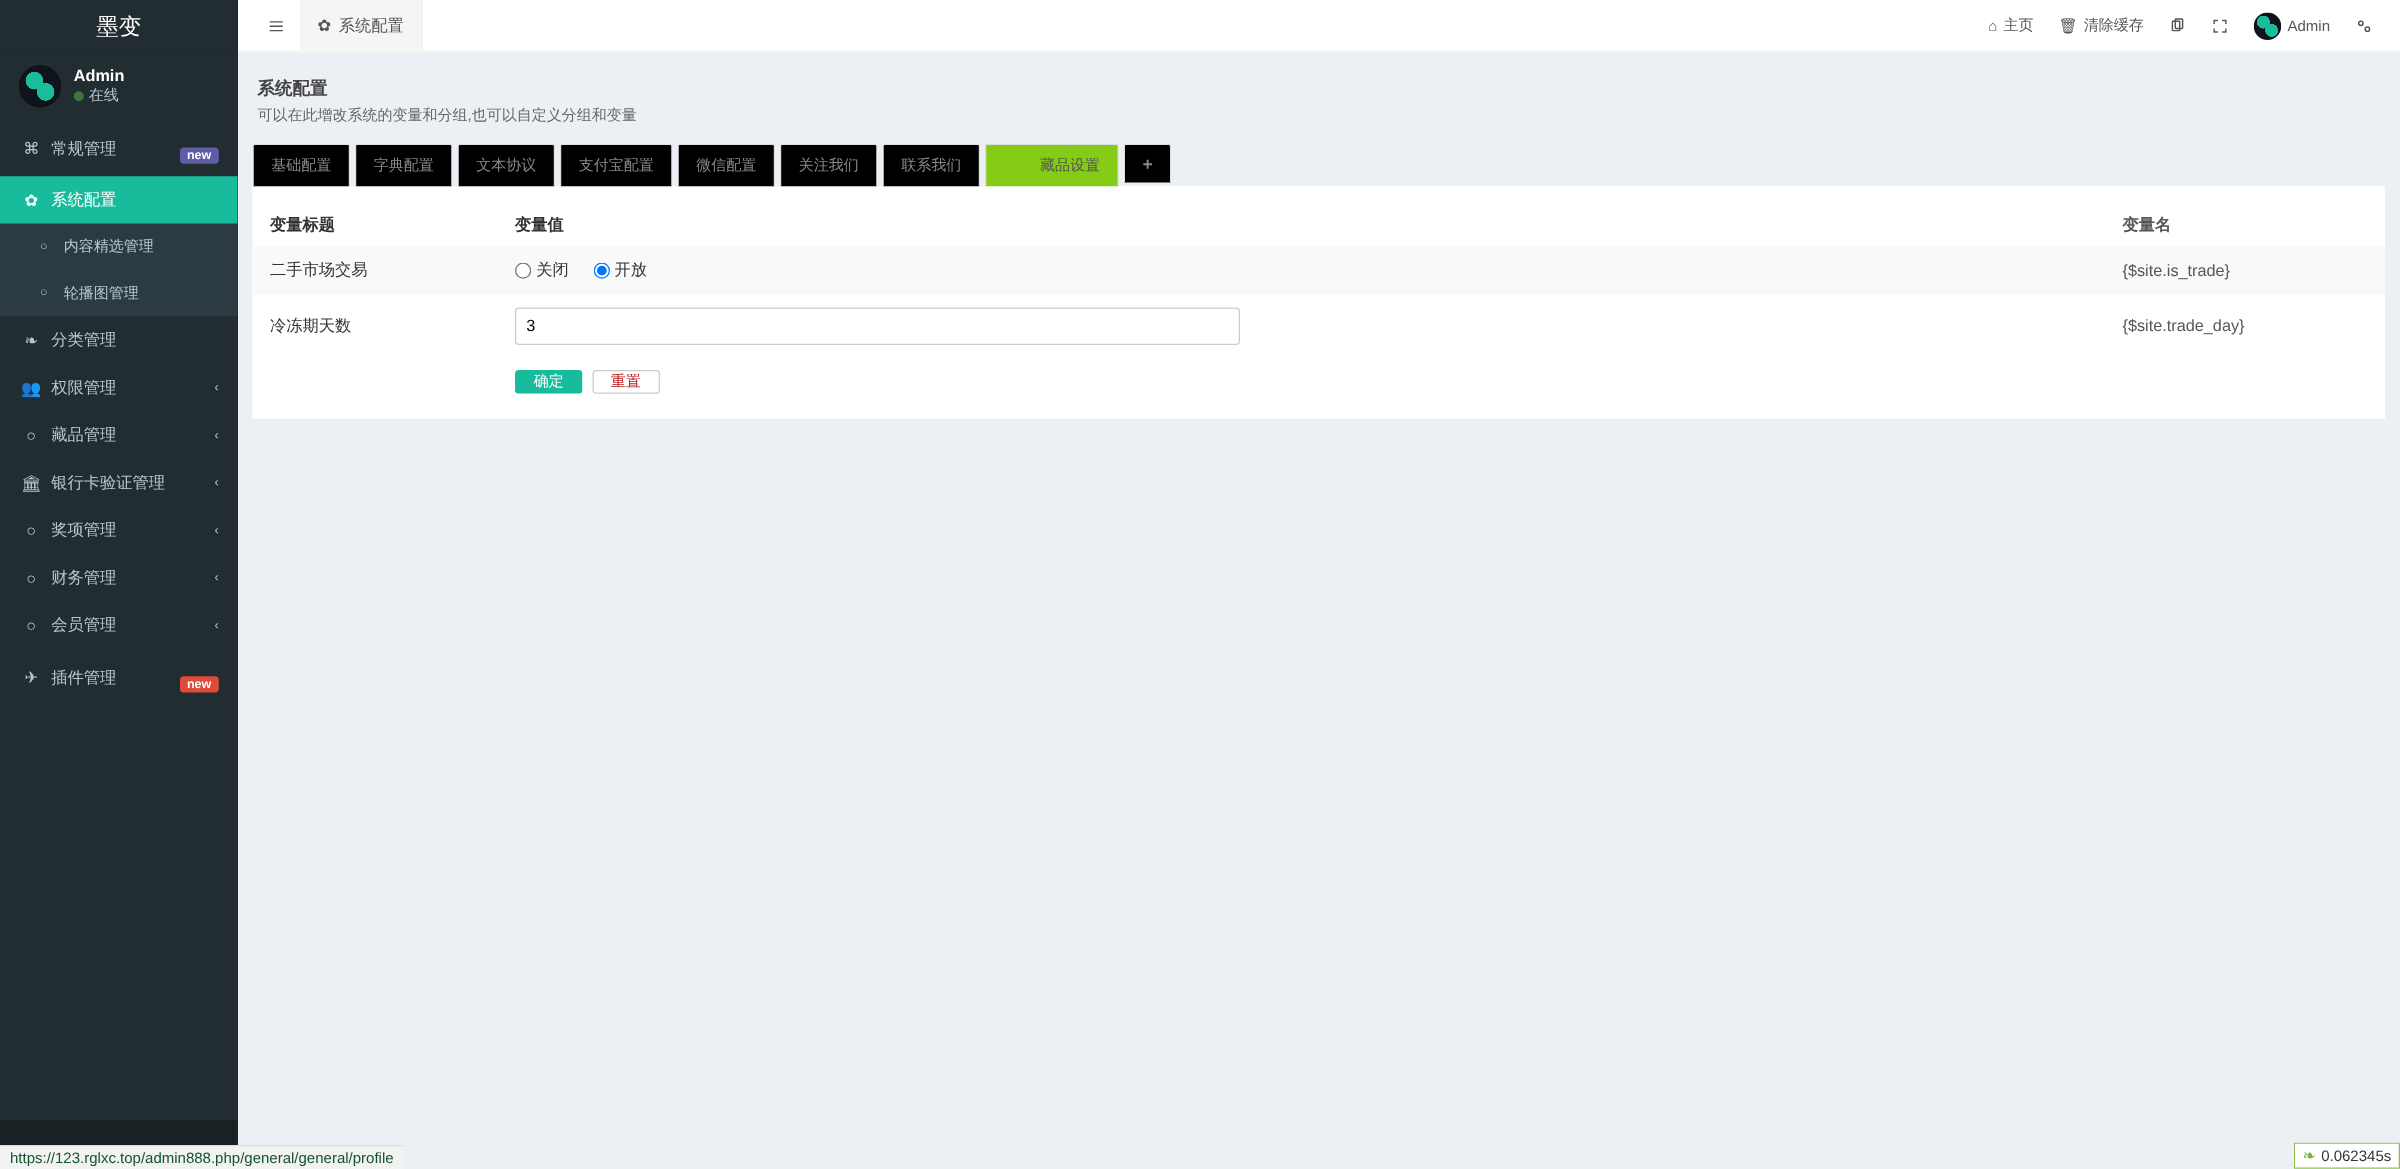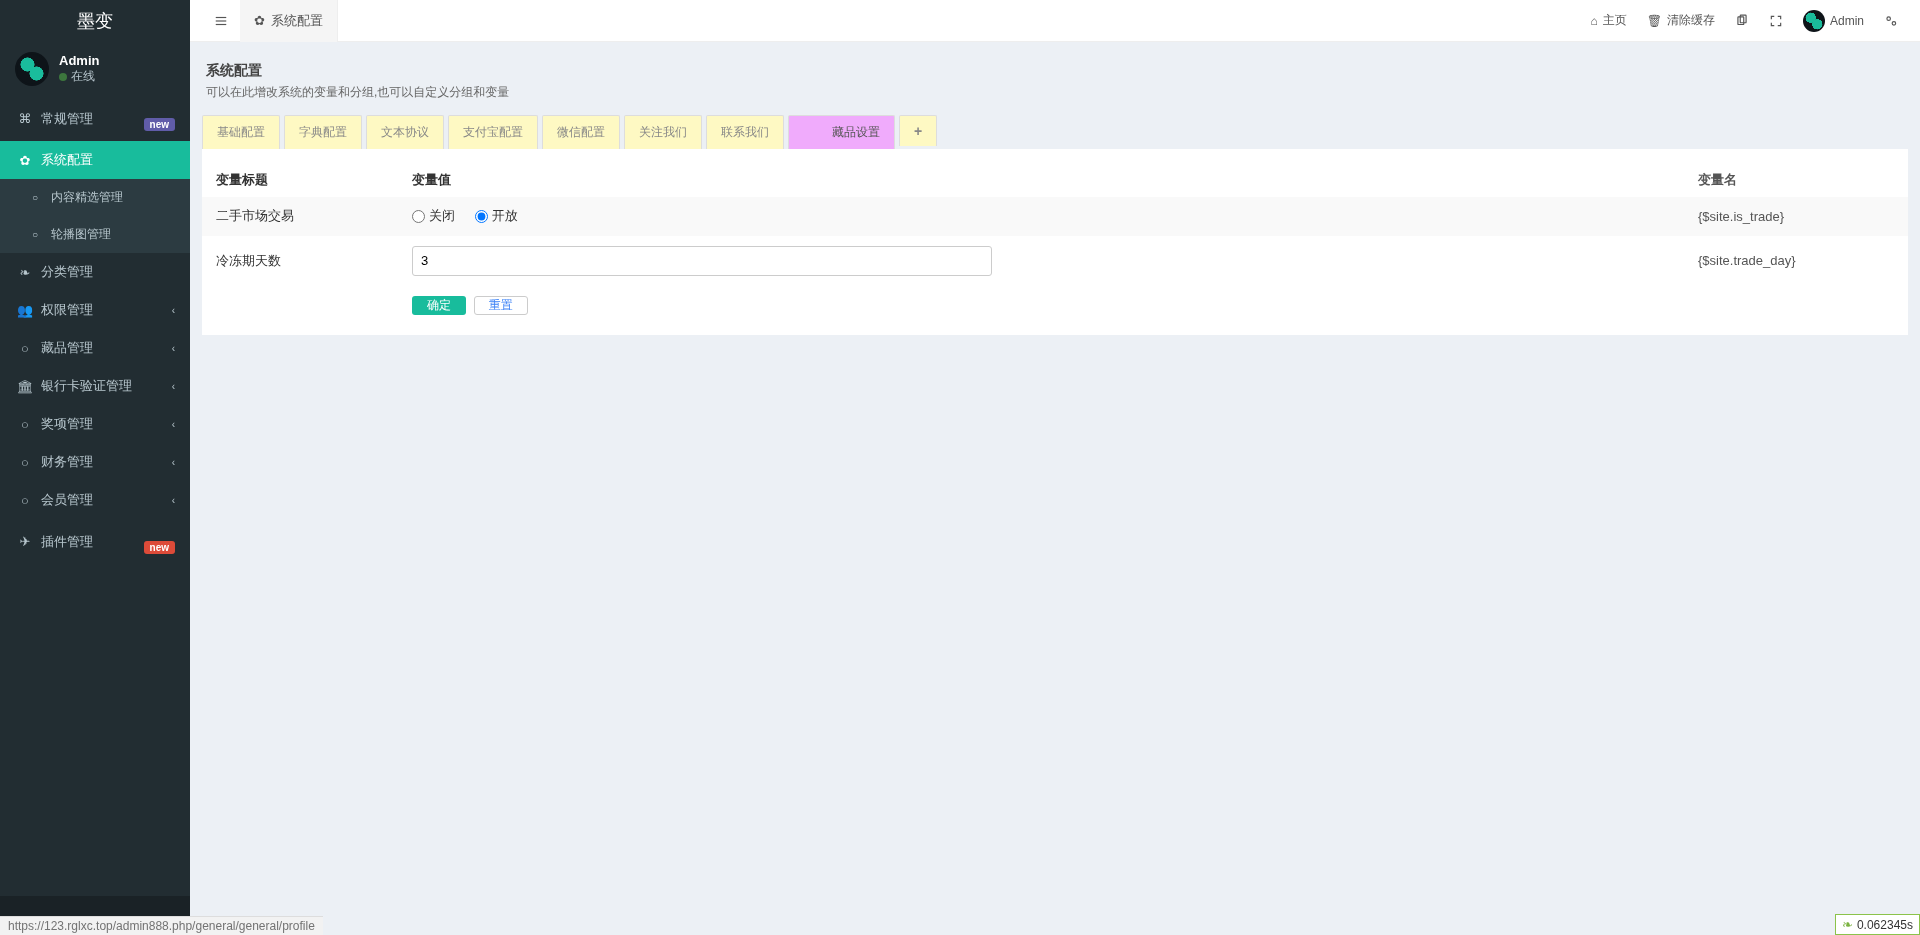--- a/index.html
+++ b/index.html
@@ -44,45 +44,45 @@
 .topbar .avatar-sm { width: 22px; height: 22px; border-radius: 50%; background: radial-gradient(circle at 35% 35%, #1abc9c 25%, transparent 26%), radial-gradient(circle at 65% 65%, #1abc9c 25%, transparent 26%), #0e1419; }
 
 .content { padding: 12px; }
 .panel { background: #ecf0f5; border: 0; }
 .panel-heading { padding: 8px 4px 14px; }
 .panel-heading h4 { font-size: 14px; font-weight: 700; color: #444; margin-bottom: 4px; }
 .panel-heading p { font-size: 12px; color: #666; }
 
 .nav-tabs { display: flex; gap: 4px; list-style: none; border-bottom: 0; margin-bottom: 0; }
 .nav-tabs li { }
-.nav-tabs li a { display: block; padding: 8px 14px; font-size: 12px; color: #888; background: #fef9c3; border: 1px solid #ddd; border-bottom: none; text-decoration: none; border-radius: 2px 2px 0 0; }
-.nav-tabs li.active a { background: #f0abfc; color: #555; padding-left: 43px; }
+.nav-tabs li a { display: block; padding: 8px 14px; font-size: 12px; color: #888; background: #000000; border: 1px solid #ddd; border-bottom: none; text-decoration: none; border-radius: 2px 2px 0 0; }
+.nav-tabs li.active a { background: #84cc16; color: #555; padding-left: 43px; }
 .nav-tabs li.plus a { padding: 8px 14px; font-weight: bold; font-size: 14px; line-height: 1; }
 
 .tab-pane { background: #fff; padding: 14px 0 20px; }
 .form-table { width: 100%; border-collapse: collapse; }
 .form-table th { text-align: left; font-weight: 700; font-size: 13px; padding: 8px 10px; }
 .form-table td { padding: 10px 10px; font-size: 13px; vertical-align: middle; }
 .form-table tr.striped td { background: #f9f9f9; }
 .col-title { width: 200px; padding-left: 14px !important; }
 .col-value { }
 .col-name { width: 220px; font-size: 12px; color: #555; }
 
 .radio-group label { margin-right: 16px; display: inline-flex; align-items: center; gap: 4px; cursor: pointer; font-size: 13px; }
 .radio-group input[type=radio] { accent-color: #0075ff; }
 
 .input-text { width: 580px; max-width: 100%; height: 30px; border: 1px solid #ccc; border-radius: 3px; padding: 4px 8px; font-size: 13px; }
 
 .form-actions { padding: 10px 0 0 210px; }
 .btn { display: inline-block; padding: 0 14px; font-size: 12px; border-radius: 3px; border: 1px solid transparent; cursor: pointer; }
 .btn-primary { background: #18bc9c; color: #fff; }
-.btn-default { background: #fff; color: #3b82f6; border-color: #ccc; margin-left: 4px; }
-
-
-.footer-url { position: fixed; left: 0; bottom: 0; background: #f2f2f2; border-top: 1px solid #ddd; padding: 2px 8px; font-size: 12px; color: #737373; z-index: 999; }
+.btn-default { background: #fff; color: #b91c1c; border-color: #ccc; margin-left: 4px; }
+
+
+.footer-url { position: fixed; left: 0; bottom: 0; background: #f2f2f2; border-top: 1px solid #ddd; padding: 2px 8px; font-size: 12px; color: #14532d; z-index: 999; }
 .perf-badge { position: fixed; right: 0; bottom: 0; display: flex; align-items: center; gap: 4px; background: #fff; border: 1px solid #8bc34a; padding: 2px 6px; font-size: 12px; color: #333; z-index: 999; }
 .perf-badge .leaf { color: #7cb342; font-size: 13px; }
 
 
 .ico { width: 14px; height: 14px; display: inline-block; vertical-align: middle; }
 </style>
 </head>
 <body>
 
 <aside class="sidebar">

